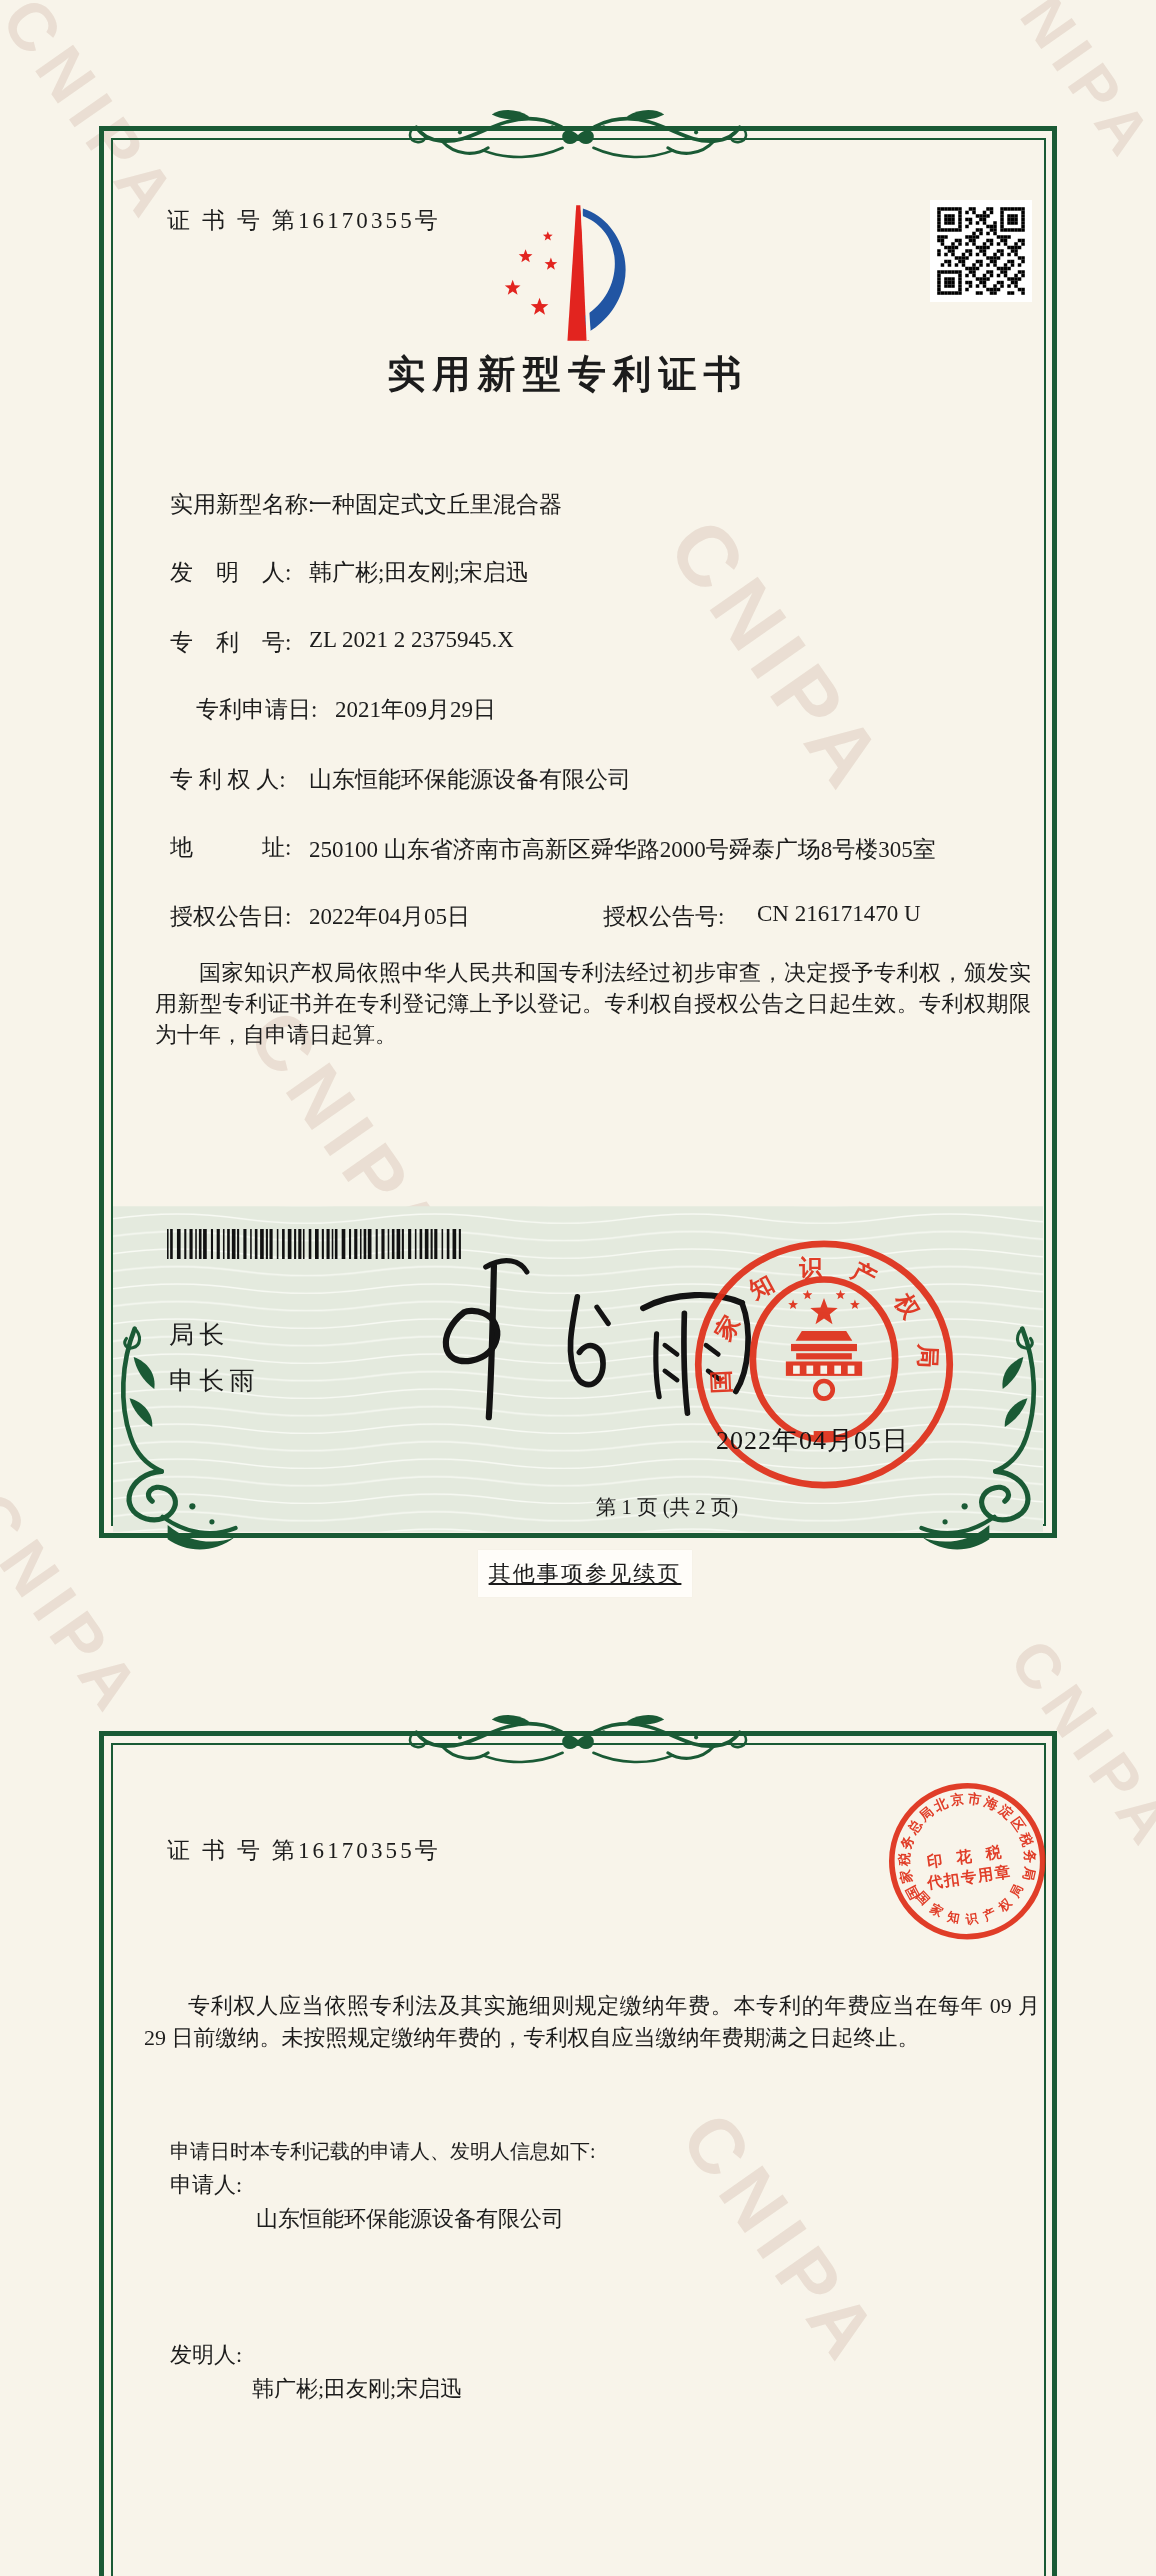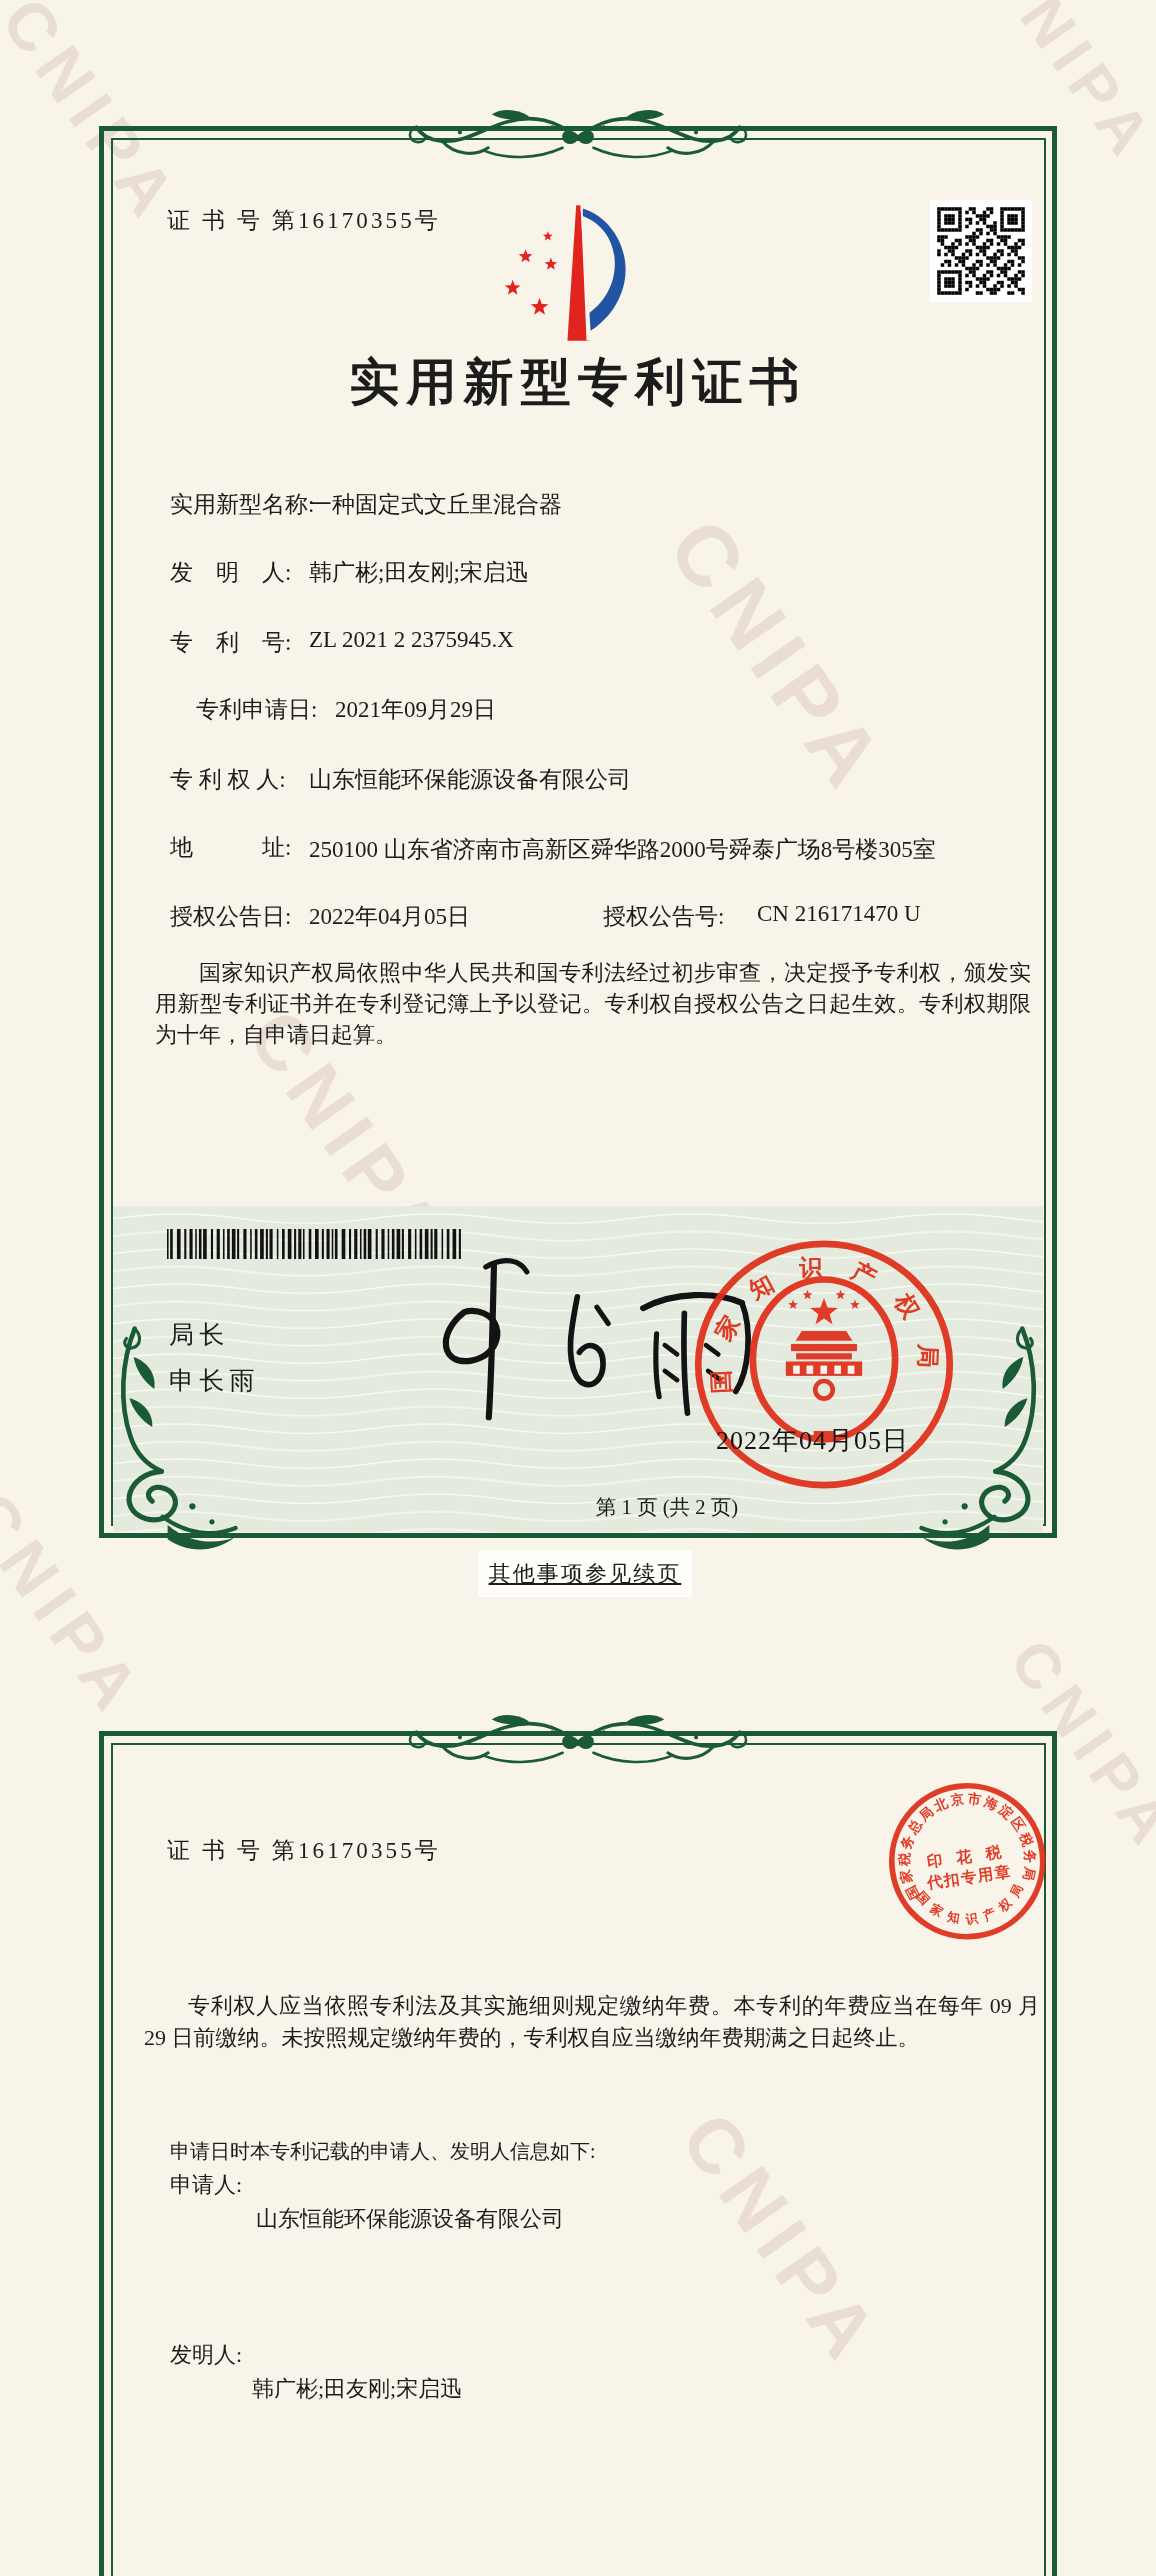--- a/index.html
+++ b/index.html
@@ -4,21 +4,21 @@
 <style>
   html,body{margin:0;padding:0;background:#f7f3e7;}
   #canvas{position:relative;width:1157px;height:3272px;background:#f8f4ea;overflow:hidden;
           font-family:"Liberation Serif","DejaVu Serif",serif;color:#1c1c1c;}
   .abs{position:absolute;}
   .wm{position:absolute;font-weight:bold;color:rgba(198,166,152,0.28);letter-spacing:10.3px;
       transform:rotate(55deg);white-space:nowrap;pointer-events:none;font-family:"Liberation Sans","DejaVu Sans",sans-serif;}
   .border-outer{position:absolute;border:5.7px solid #1a5a35;box-sizing:border-box;}
   .border-inner{position:absolute;border:2.1px solid #1a5a35;box-sizing:border-box;}
   .certno{position:absolute;font-size:23px;letter-spacing:3.1px;}
-  .title{position:absolute;left:99px;width:958px;text-align:center;font-size:50px;font-weight:bold;
+  .title{position:absolute;left:89px;width:958px;text-align:center;font-size:38px;font-weight:bold;
          letter-spacing:7.2px;}
   .frow{position:absolute;left:170px;width:876px;font-size:23px;}
   .flabel{display:inline-block;}
   .fvalue{position:absolute;left:139px;top:0;}
   .addrval{width:719px;line-height:36px;display:inline-block;}
   .para{position:absolute;font-size:22px;text-align:justify;}
   .para p{margin:0;text-indent:44px;}
   .director{position:absolute;font-size:25px;letter-spacing:5.2px;}
   .sealdate{position:absolute;font-size:26px;letter-spacing:1px;color:#141414;z-index:7;}
   .pfooter{position:absolute;left:99px;width:1136px;text-align:center;font-size:20.6px;}

